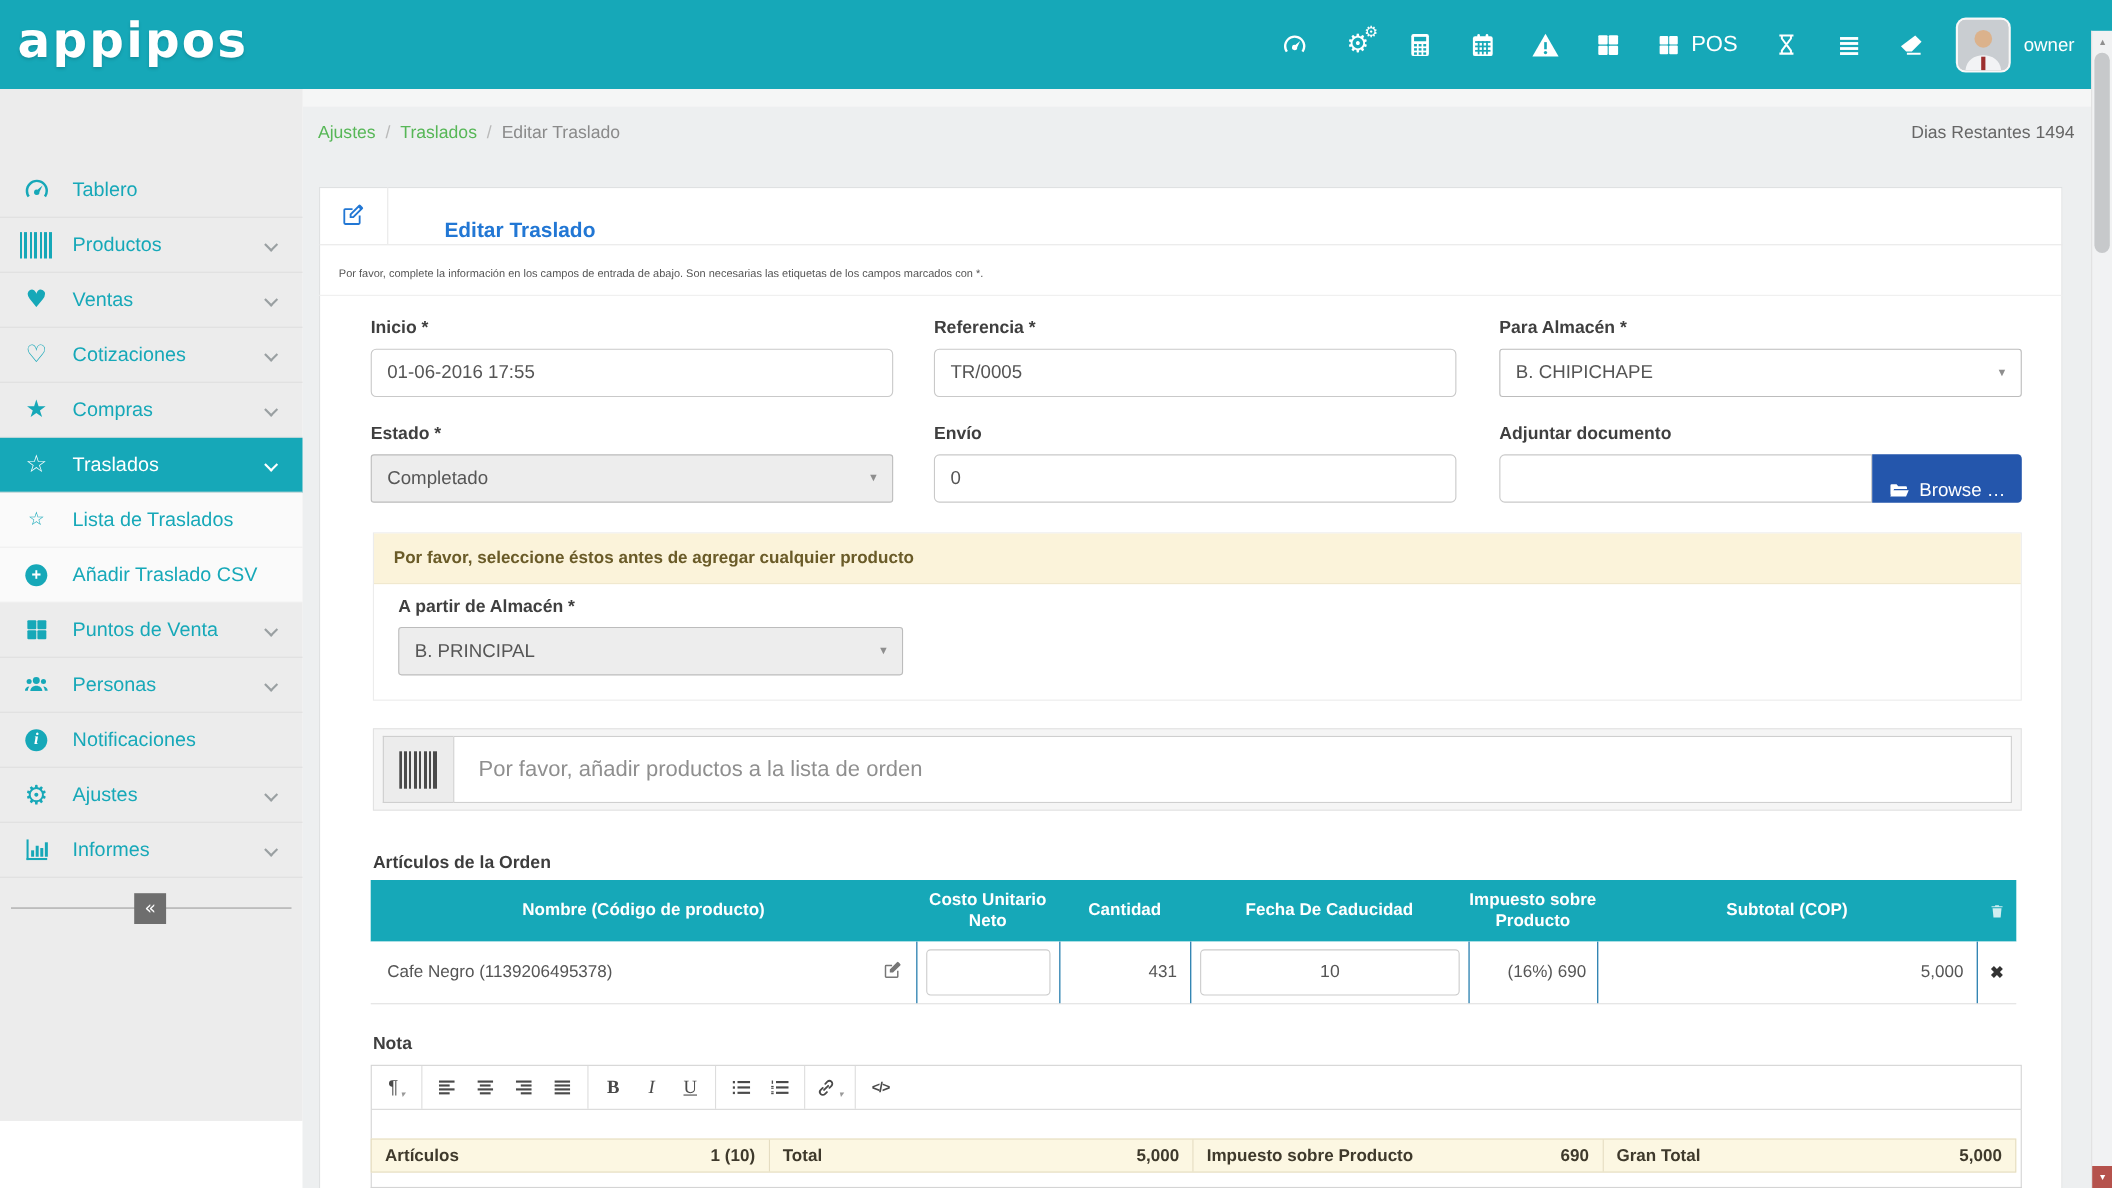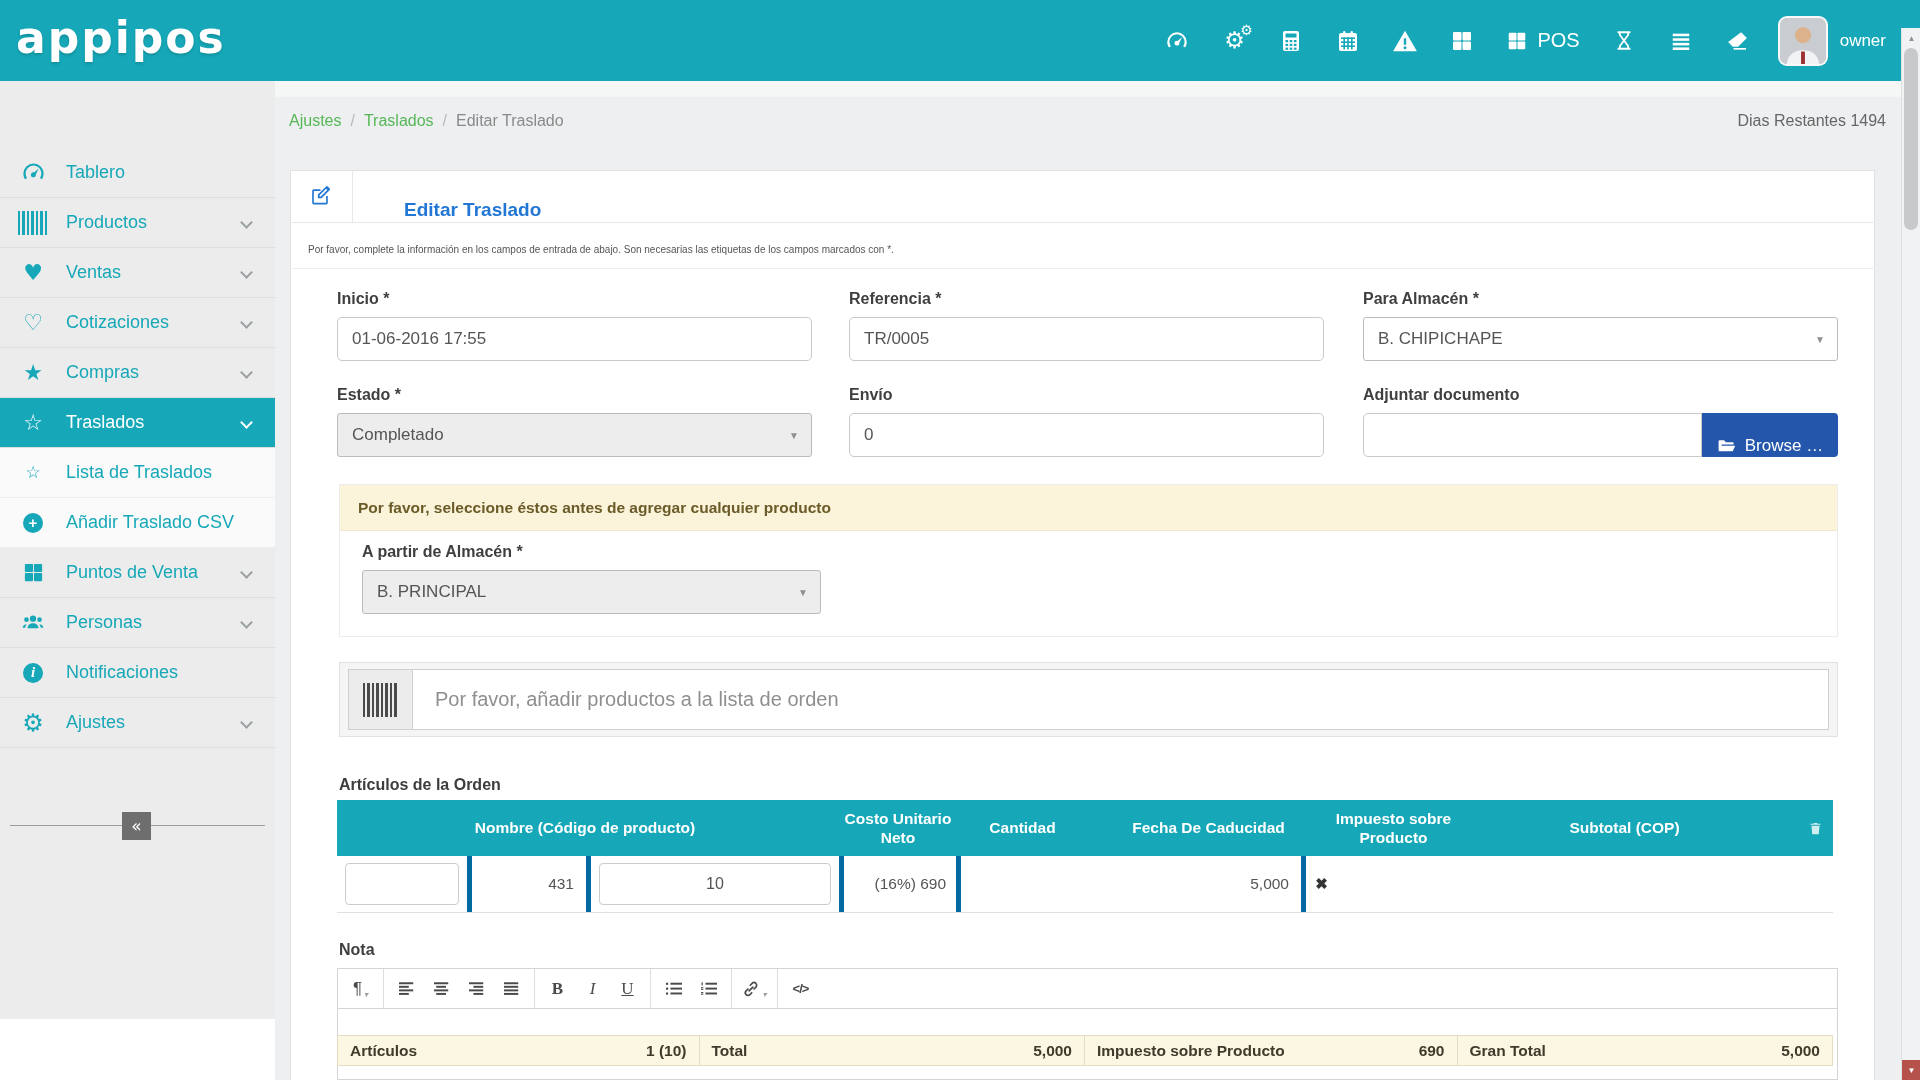--- a/index.html
+++ b/index.html
@@ -94,21 +94,21 @@
   .scan-input::placeholder{color:#8f8f8f;opacity:1}
 
   .section-title{position:absolute;left:339px;top:763px;font-size:16px;font-weight:bold;color:#3d3d3d}
 
   .otable{position:absolute;left:337px;top:800px;width:1496px}
   .thead{display:flex;background:var(--teal);color:#fff;font-weight:bold;font-size:15.5px;
          height:56px;align-items:center;text-align:center;line-height:1.25}
   .thead>div{display:flex;align-items:center;justify-content:center;height:100%}
   .trow{display:flex;height:57px;background:#fff;border-bottom:1px solid #e0e0e0;
         align-items:center;font-size:15.5px;color:#555}
-  .trow>div{display:flex;align-items:center;height:100%;border-left:5px solid #0369a1}
+  .trow>div{display:flex;align-items:center;height:100%;border-left:1px solid #0369a1}
   .trow>div:first-child{border-left:none}
   .c-name{width:496px}.c-cost{width:130px}.c-qty{width:119px}.c-exp{width:253px}
   .c-tax{width:117px}.c-sub{width:345px}.c-del{width:36px}
   .cell-name{justify-content:space-between;padding:0 12px 0 15px}
   .cell-cost{padding:0 8px}
   .cell-qty{justify-content:flex-end;padding-right:12px}
   .cell-exp{padding:0 8px}
   .cell-tax{justify-content:flex-end;padding-right:10px}
   .cell-sub{justify-content:flex-end;padding-right:12px}
   .cell-del{justify-content:center;font-weight:bold;color:#333;cursor:pointer;font-size:15px}
@@ -355,20 +355,34 @@
   </div>
 
   <div class="sitem">
     <span class="sic">
         <span class="glyph" style="font-size:24px">⚙</span>
       </span>
     <span class="slabel">Ajustes</span>
     <span class="chev"></span>
   </div>
 
+  <div class="sitem">
+    <span class="sic">
+      <svg viewBox="0 0 24 24" width="25" height="25" fill="currentColor">
+          <rect x="3" y="3" width="1.8" height="18"></rect>
+          <rect x="3" y="19.2" width="18" height="1.8"></rect>
+          <rect x="7" y="12.5" width="2.6" height="5.6"></rect>
+          <rect x="11" y="8.5" width="2.6" height="9.6"></rect>
+          <rect x="15" y="10.5" width="2.6" height="7.6"></rect>
+          <rect x="19" y="5.5" width="2.6" height="12.6"></rect>
+        </svg>
+    </span>
+    <span class="slabel">Informes</span>
+    <span class="chev"></span>
+  </div>
 
   <div class="collapse-line"></div>
   <button class="collapse-btn">«</button>
 </aside>
 
 <div class="crumbs">
   <a>Ajustes</a><span class="crumb-sep">/</span><a>Traslados</a><span class="crumb-sep">/</span><span>Editar Traslado</span>
 </div>
 <div class="days">Dias Restantes 1494</div>
 
@@ -454,20 +468,29 @@
     <div class="c-tax">Impuesto sobre Producto</div>
     <div class="c-sub">Subtotal (COP)</div>
     <div class="c-del">
       <svg viewBox="0 0 24 24" width="15" height="15" fill="currentColor" opacity="0.8">
           <path d="M9.5 3h5l.8 1.5H20V6H4V4.5h4.7z"></path>
           <path d="M5.5 7.5h13L17.2 21H6.8z"></path>
         </svg>
     </div>
   </div>
   <div class="trow">
+    <div class="c-name cell-name">
+      <span>Cafe Negro (1139206495378)</span>
+      <span style="color:#777">
+        <svg viewBox="0 0 24 24" width="20" height="20" fill="currentColor">
+            <path d="M19 12.5V19a1.6 1.6 0 0 1-1.6 1.6H5.6A1.6 1.6 0 0 1 4 19V7.6A1.6 1.6 0 0 1 5.6 6H12v1.6H5.6V19H17.4v-6.5z"></path>
+            <path d="M20.9 5.2 19 3.3a1.2 1.2 0 0 0-1.7 0l-7.8 7.8v3.5H13l7.9-7.8a1.2 1.2 0 0 0 0-1.6z"></path>
+          </svg>
+      </span>
+    </div>
     <div class="c-cost cell-cost">
         <input class="mini-input" value="" style="">
       </div>
     <div class="c-qty cell-qty">431</div>
     <div class="c-exp cell-exp">
         <input class="mini-input center" value="10" style="">
       </div>
     <div class="c-tax cell-tax">(16%) 690</div>
     <div class="c-sub cell-sub">5,000</div>
     <div class="c-del cell-del">✖</div>

